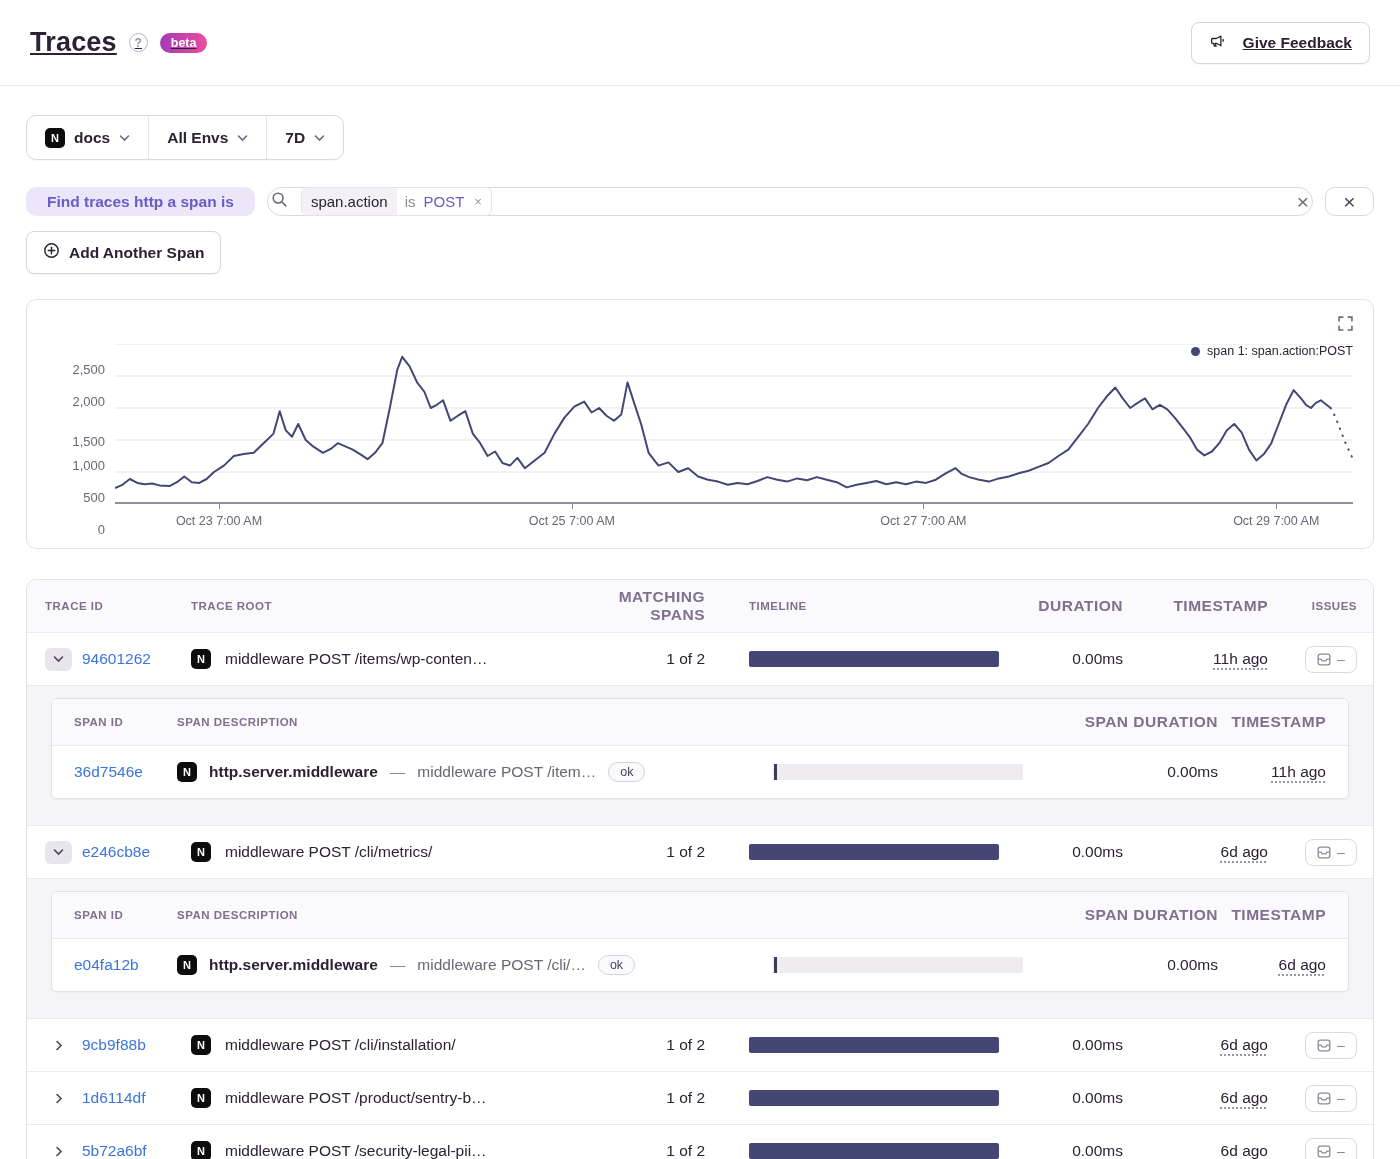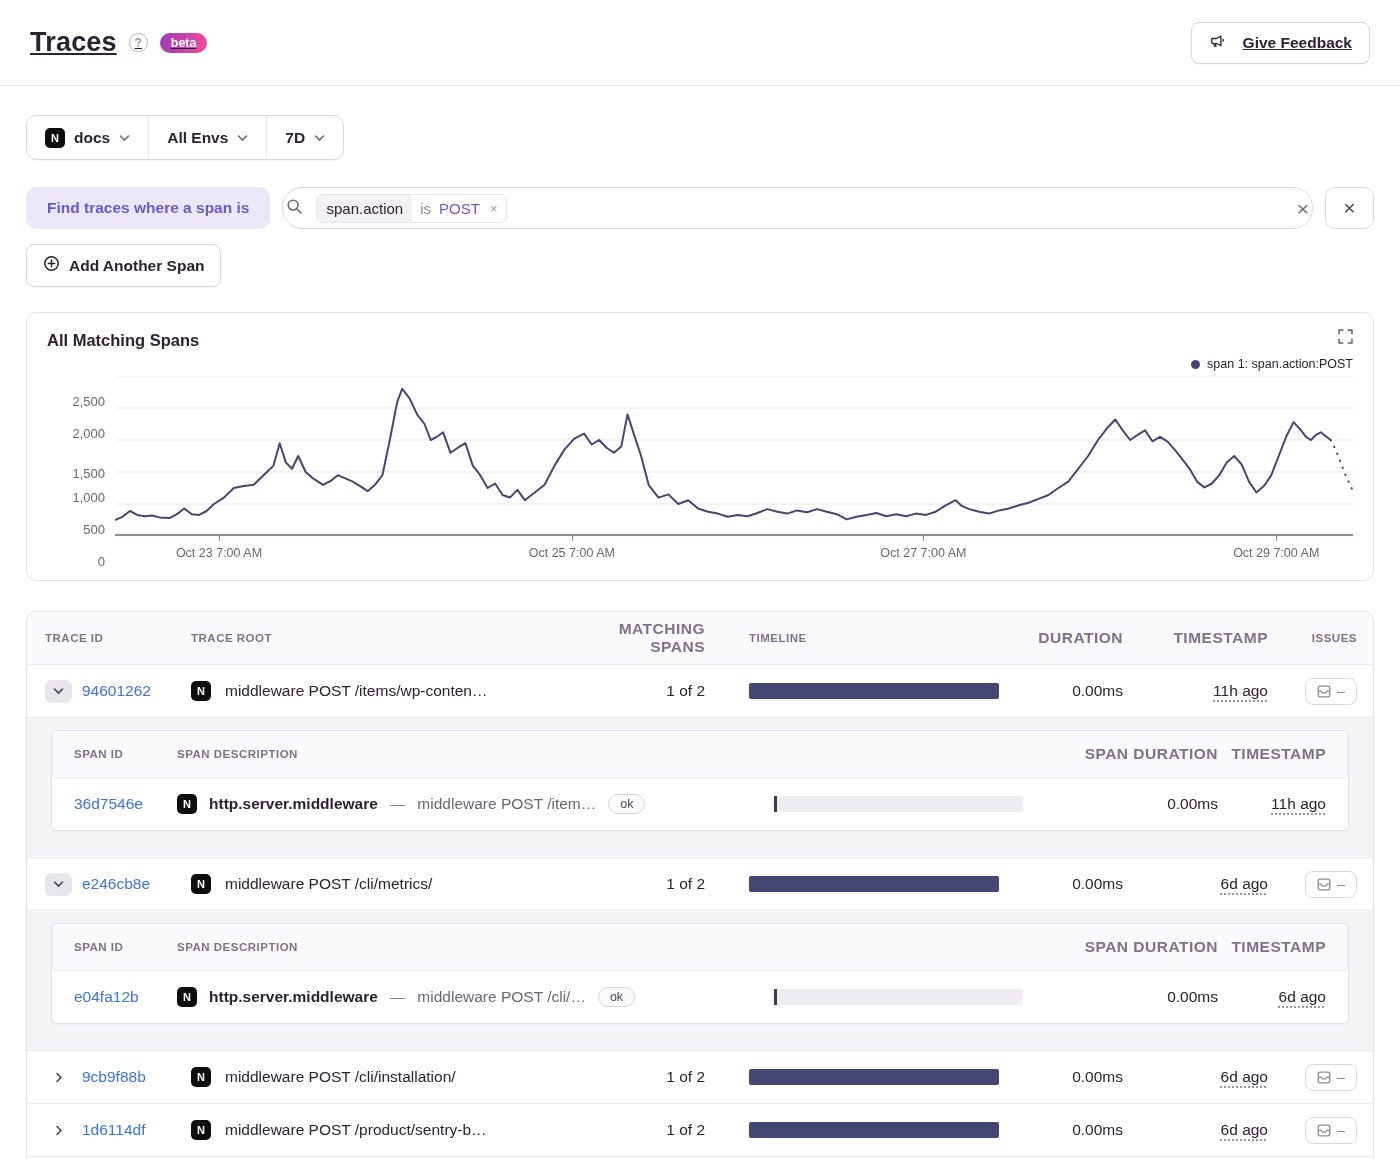--- a/index.html
+++ b/index.html
@@ -31,21 +31,21 @@
   .filter-item { display:flex; align-items:center; gap:9px; padding:0 18px; font-size:15.5px; font-weight:700; color:var(--text); cursor:pointer; }
   .filter-item + .filter-item { border-left:1px solid #e7e4ec; }
   .n-badge { width:20px; height:20px; border-radius:5px; background:#0d0d0d; color:#fff; font-size:11px; font-weight:700;
     display:flex; align-items:center; justify-content:center; flex:0 0 auto; }
   .chev svg { display:block; }
 
   
   .search-row { margin-top:27px; display:flex; gap:12px; align-items:stretch; }
   .find-pill { background:var(--purple-bg); color:var(--purple); border-radius:10px; padding:0 21px; display:flex; align-items:center;
     font-size:15.5px; font-weight:700; white-space:nowrap; }
-  .search-box { flex:1; border:1px solid #dcd8e2; border-radius:20px; background:#fff; display:flex; align-items:center; padding:0 3px; height:42px; }
+  .search-box { flex:1; border:1px solid #dcd8e2; border-radius:20px; background:#fff; display:flex; align-items:center; padding:0 3px; height:29px; }
   .token { display:flex; align-items:center; margin-left:13px; border:1px solid #e6e3ea; border-radius:6px; overflow:hidden; height:29px; font-size:15px; }
   .token-key { background:#f3f1f5; padding:0 9px; height:100%; display:flex; align-items:center; color:var(--text); }
   .token-op { padding:0 8px; color:#8d8799; }
   .token-val { color:var(--purple); font-weight:400; }
   .token-x { padding:0 9px 0 10px; color:#9a94a8; font-size:13px; cursor:pointer; }
   .search-clear { margin-left:auto; color:#6e6880; font-size:21px; cursor:pointer; line-height:1; }
   .close-btn { width:49px; border:1px solid #dcd8e2; border-radius:10px; background:#fff; display:flex; align-items:center; justify-content:center;
     font-size:21px; color:#4a4458; cursor:pointer; }
   .add-span-btn { margin-top:15px; display:inline-flex; align-items:center; gap:9px; border:1px solid #d8d4de; border-radius:8px; background:#fff;
     padding:10px 16px; font-size:15.5px; font-weight:700; color:var(--text); cursor:pointer; box-shadow:0 1px 1px rgba(43,34,51,.04); }
@@ -149,21 +149,21 @@
         <span class="chev">
           <svg width="11" height="8" viewBox="0 0 11 8" fill="none" stroke="#6e6880" stroke-width="1.6" stroke-linecap="round">
               <polyline points="1.5,2 5.5,6 9.5,2"></polyline>
             </svg>
         </span>
       </div>
     </div>
 
     
     <div class="search-row">
-      <div class="find-pill">Find traces where a span is</div>
+      <div class="find-pill">Find traces http a span is</div>
       <div class="search-box">
         <span>
           <svg width="17" height="17" viewBox="0 0 16 16" fill="none" stroke="#6e6880" stroke-width="1.5" stroke-linecap="round">
             <circle cx="6.7" cy="6.7" r="4.6"></circle>
               <line x1="10.3" y1="10.3" x2="14" y2="14"></line>
           </svg>
         </span>
         <span class="token">
           <span class="token-key">span.action</span>
           <span class="token-op">is</span>
@@ -181,21 +181,20 @@
           <circle cx="8" cy="8" r="6.3"></circle>
             <line x1="8" y1="5" x2="8" y2="11"></line>
             <line x1="5" y1="8" x2="11" y2="8"></line>
         </svg>
       </span>
       <span>Add Another Span</span>
     </button>
 
     
     <section class="chart-panel">
-      <h2 class="chart-title">All Matching Spans</h2>
       <span class="expand-btn">
         <svg width="15" height="15" viewBox="0 0 14 14" fill="none" stroke="#6e6880" stroke-width="1.5" stroke-linecap="round">
           <path d="M1 4.5V1h3.5"></path>
             <path d="M9.5 1H13v3.5"></path>
             <path d="M13 9.5V13H9.5"></path>
             <path d="M4.5 13H1V9.5"></path>
         </svg>
       </span>
       <div class="legend">
         <span class="legend-dot"></span>

